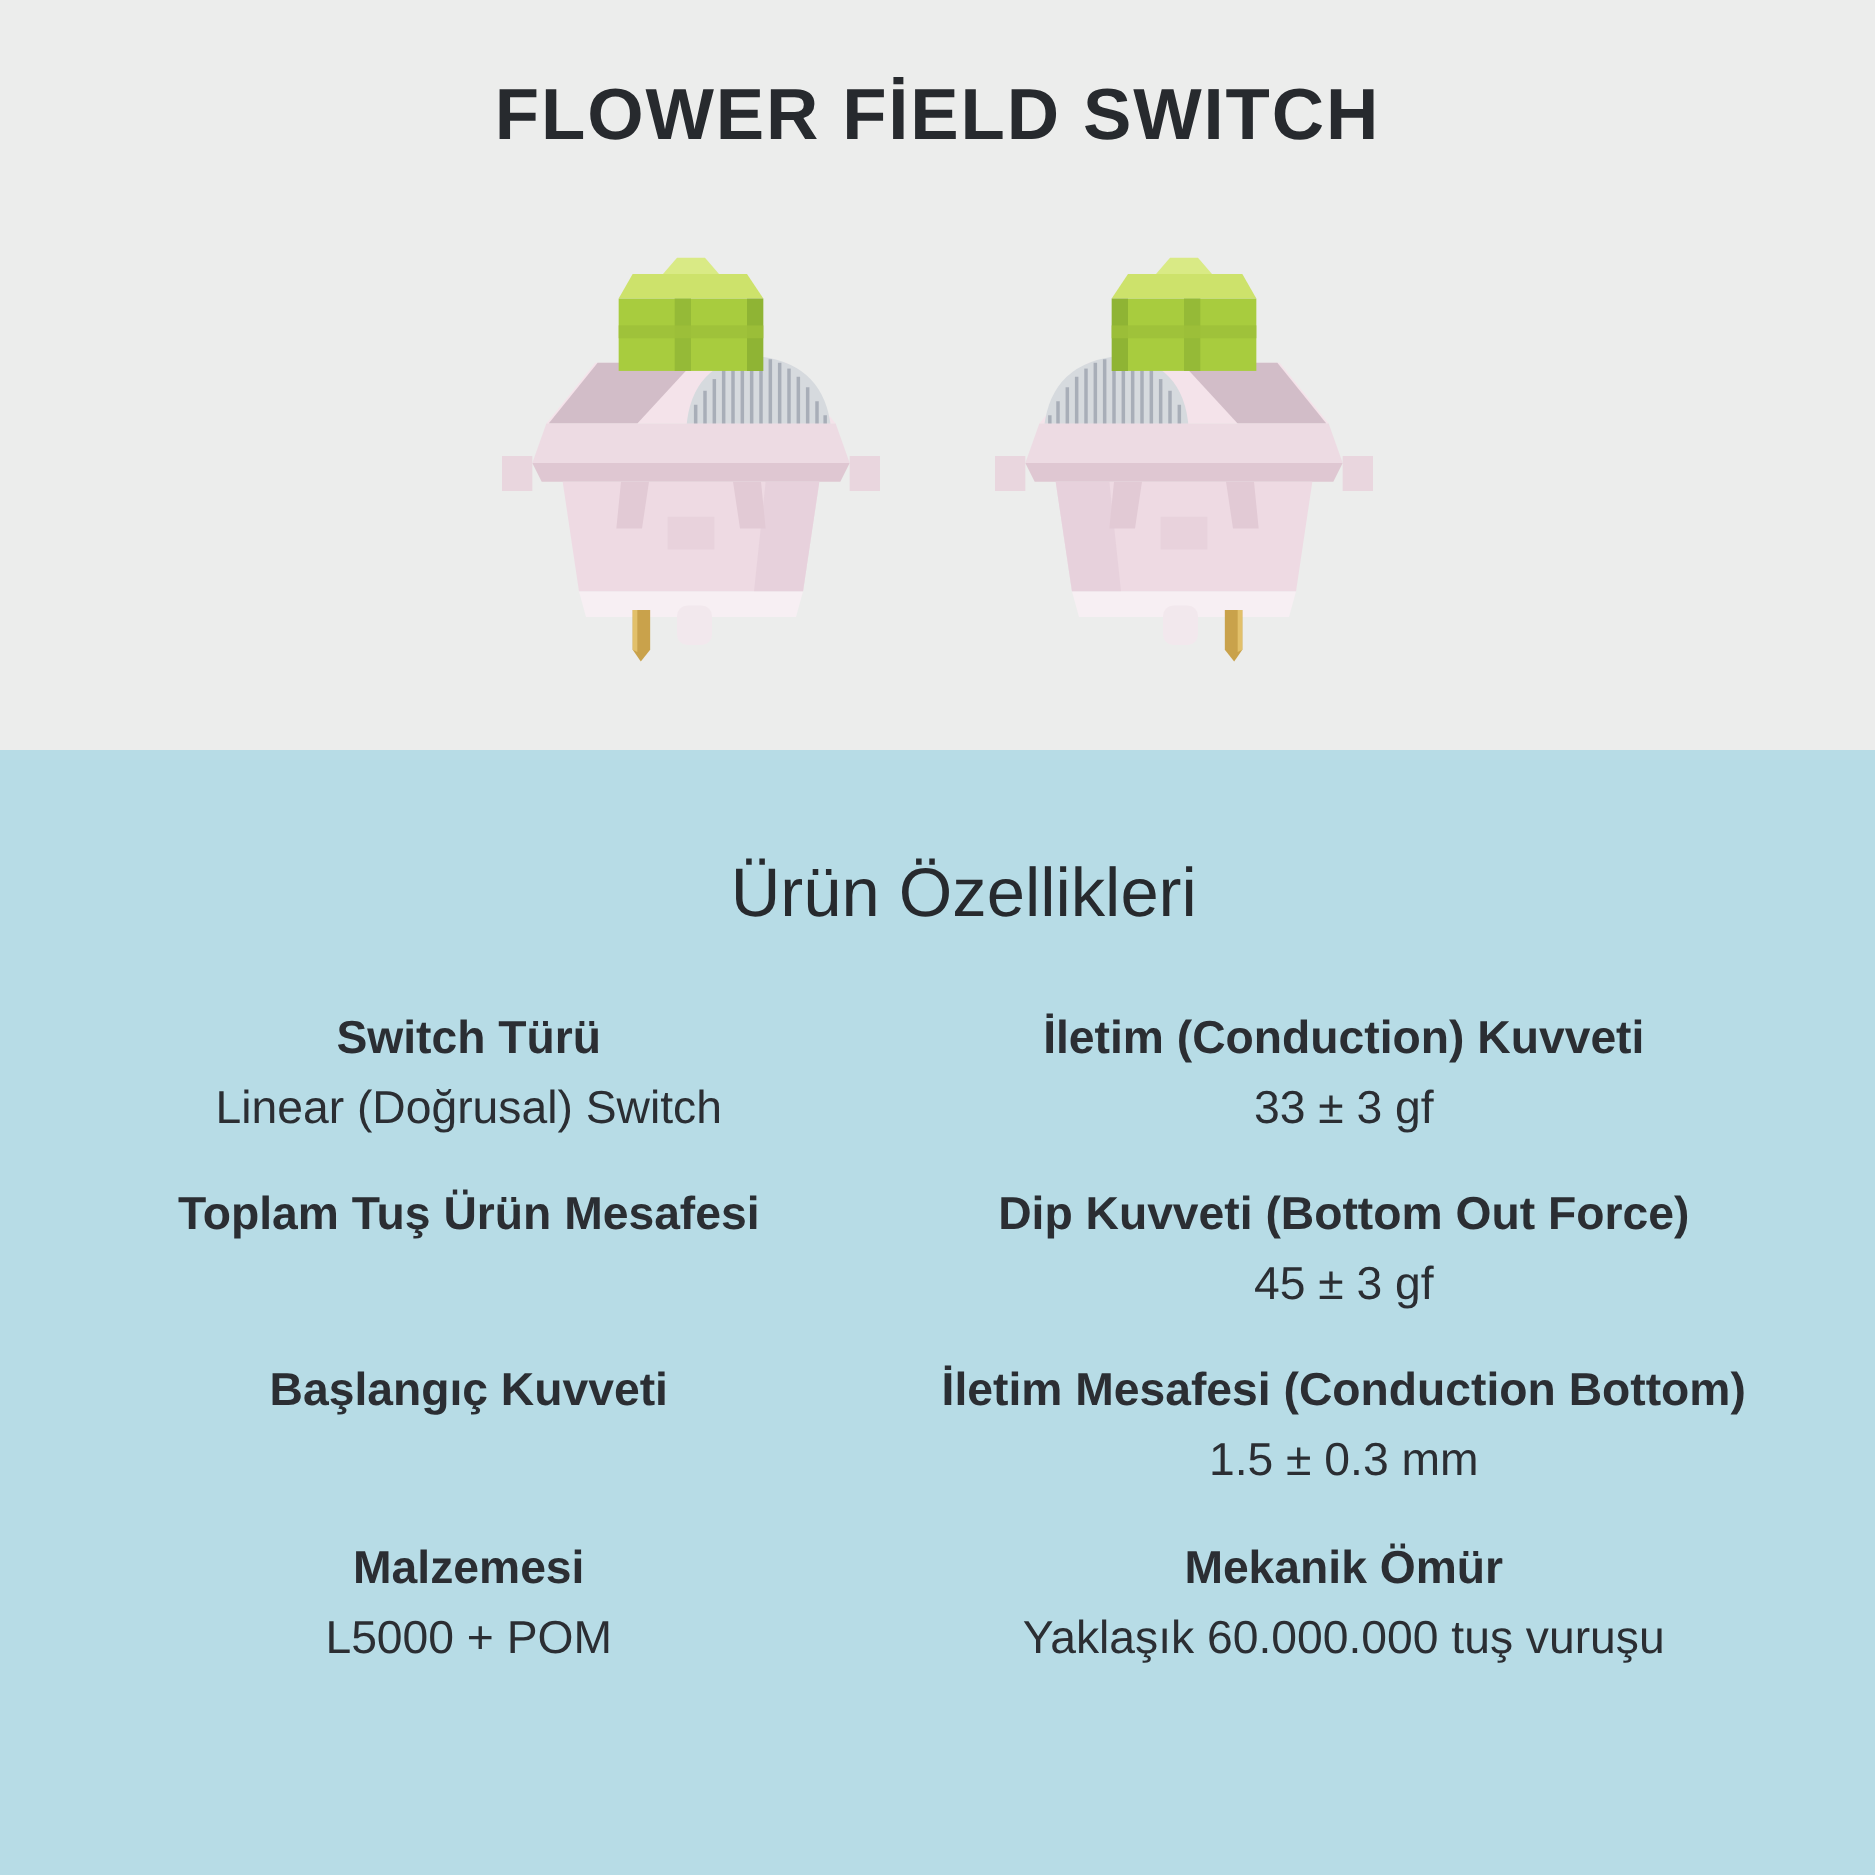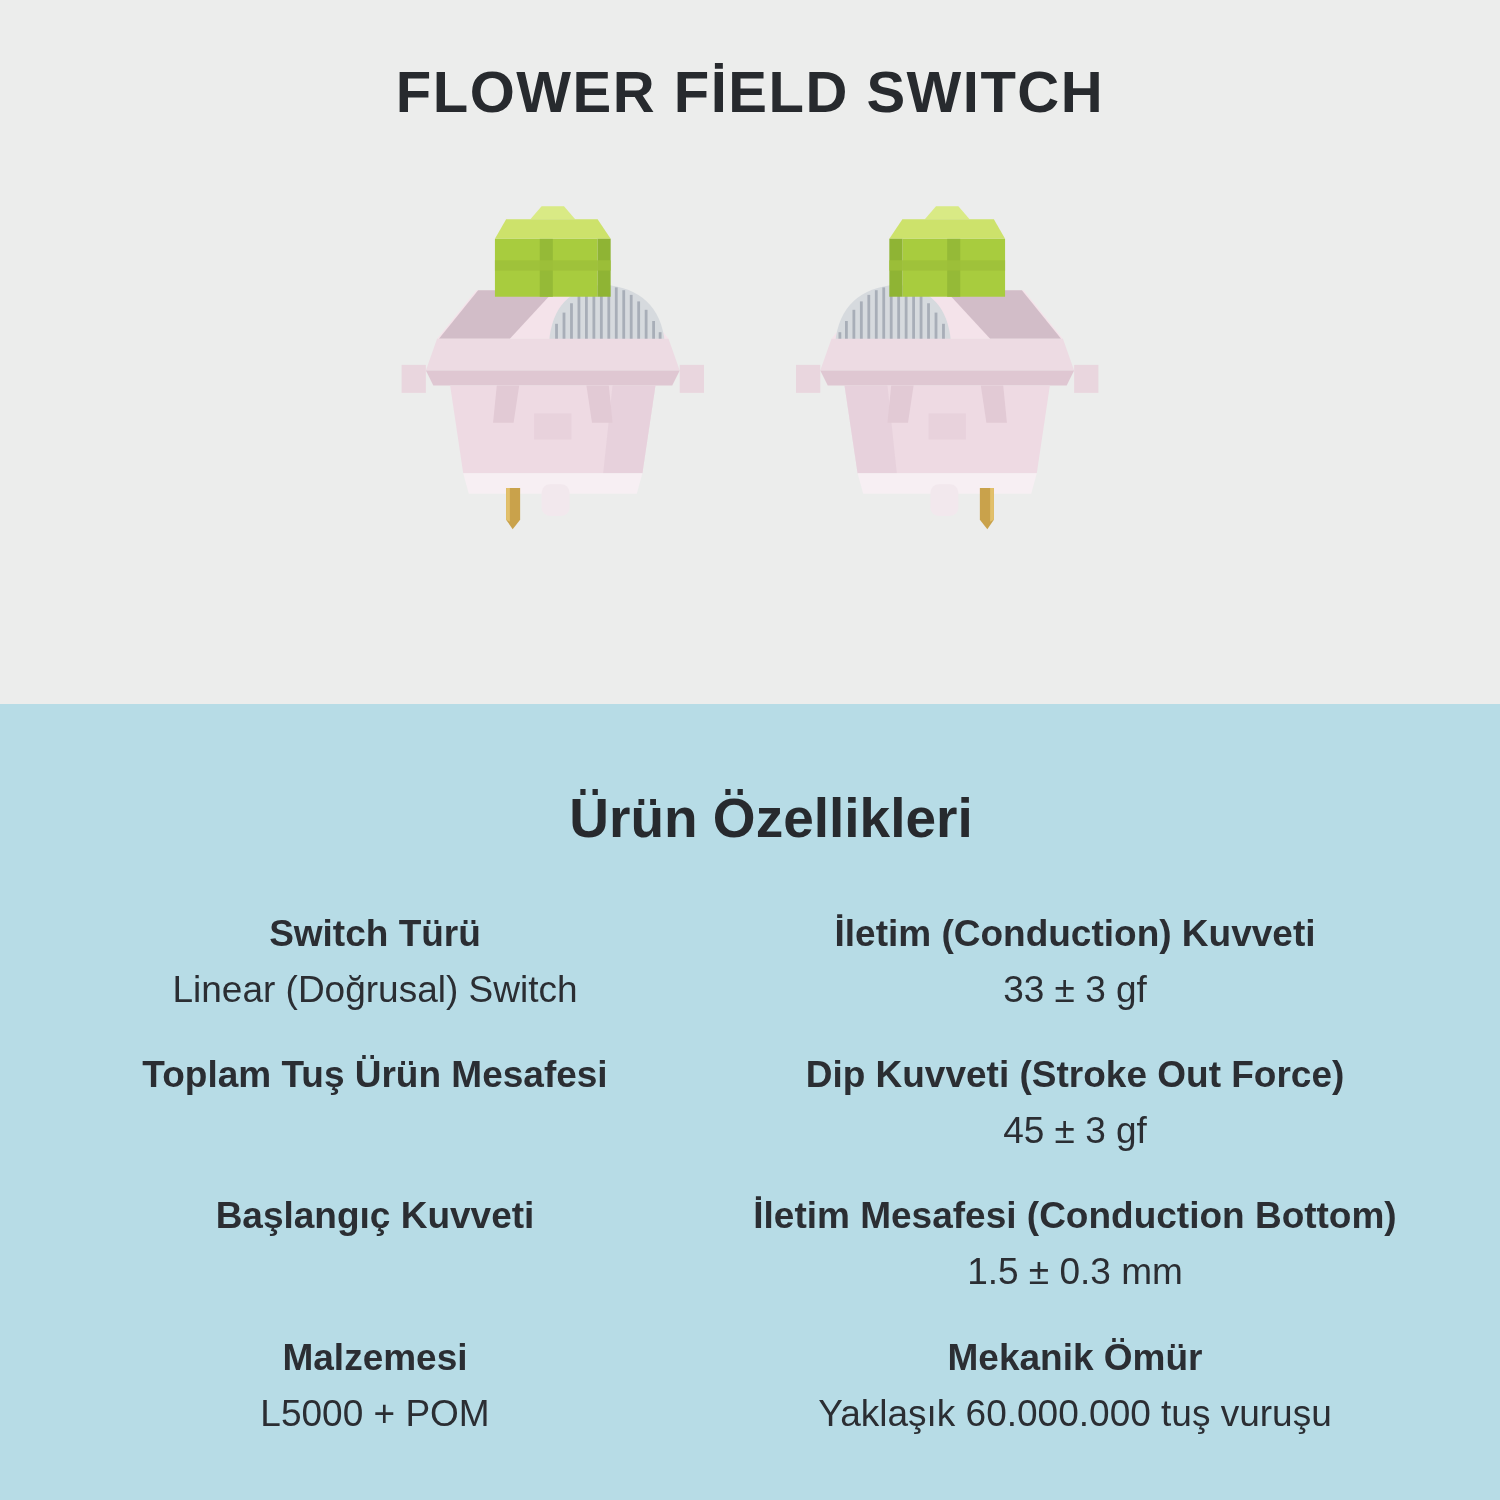--- a/index.html
+++ b/index.html
@@ -8,21 +8,21 @@
     font-family: "Liberation Sans", sans-serif;
     color: var(--text, #2b2e33);
   }
   .canvas {
     width: 1500px; height: 1500px;
     overflow: hidden;
     position: relative;
   }
   
   .hero {
-    height: 704px;
+    height: 600px;
     background: var(--bg-top, #ecedec);
     text-align: center;
   }
   .page-title {
     padding-top: 58px;
     font-size: 58px;
     font-weight: 700;
     letter-spacing: 1.5px;
     color: #272a2e;
   }
@@ -38,21 +38,21 @@
 
   
   .specs {
     height: 900px;
     background: var(--bg-bottom, #b7dce6);
   }
   .section-title {
     text-align: center;
     padding-top: 82px;
     font-size: 55px;
-    font-weight: 700;
+    font-weight: 400;
     color: #272a2e;
     padding-left: 42px;
   }
   .spec-grid {
     display: grid;
     grid-template-columns: 750px 750px;
     row-gap: 37px;
     margin-top: 60px;
   }
   .spec { text-align: center; line-height: 1.3; }
@@ -147,21 +147,21 @@
       </div>
       <div class="spec spec-right">
         <div class="label">İletim (Conduction) Kuvveti</div>
         <div class="value">33 ± 3 gf</div>
       </div>
 
       <div class="spec">
         <div class="label">Toplam Tuş Ürün Mesafesi</div>
       </div>
       <div class="spec spec-right">
-        <div class="label">Dip Kuvveti (Stroke Out Force)</div>
+        <div class="label">Dip Kuvveti (Bottom Out Force)</div>
         <div class="value">45 ± 3 gf</div>
       </div>
 
       <div class="spec">
         <div class="label">Başlangıç Kuvveti</div>
       </div>
       <div class="spec spec-right">
         <div class="label">İletim Mesafesi (Conduction Bottom)</div>
         <div class="value">1.5 ± 0.3 mm</div>
       </div>

